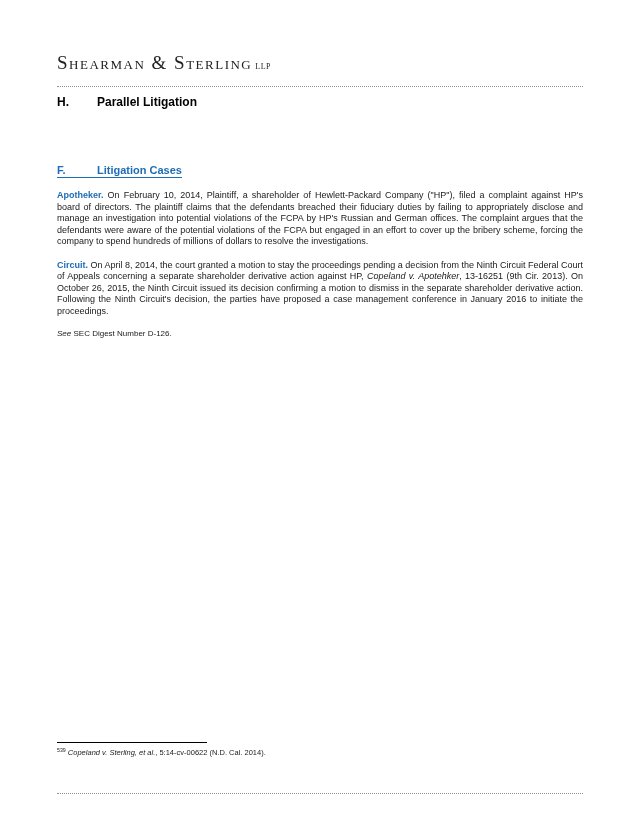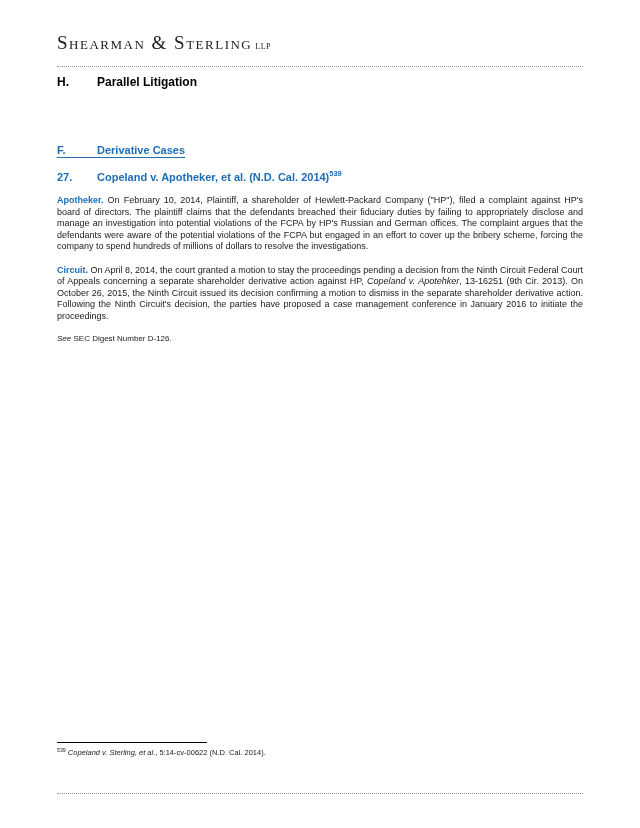--- a/index.html
+++ b/index.html
@@ -8,21 +8,21 @@
     --rule-gray:#8f8f8f;
   }
   *{margin:0;padding:0;box-sizing:border-box;}
   html,body{background:#fff;}
   body{
     width:640px;height:828px;overflow:hidden;
     font-family:"Liberation Sans",sans-serif;color:var(--ink);
   }
   .page{
     position:relative;width:640px;height:828px;background:#fff;
-    padding:32px 57px 0 57px;
+    padding:52px 57px 0 57px;
   }
   
   .logo{white-space:nowrap;}
   .logo-name{
     font-family:"Liberation Serif",serif;
     font-variant:small-caps;
     font-size:19px;letter-spacing:1.5px;color:#222;
   }
   .logo-suffix{
     font-family:"Liberation Serif",serif;
@@ -69,28 +69,24 @@
   </div>
 
   <div class="h-heading">
     <span class="h-num">H.</span>
     <span>Parallel Litigation</span>
   </div>
 
   <div class="f-heading-wrap">
     <div class="f-heading">
       <span class="h-num">F.</span>
-      <span>Derivative Cases</span>
+      <span>Litigation Cases</span>
     </div>
   </div>
 
-  <div class="case-heading">
-    <span class="h-num">27.</span>
-    <span><span>Copeland v. Apotheker, et al. (N.D. Cal. 2014)</span><sup>539</sup></span>
-  </div>
 
   <p class="body-para">
     <span class="lead accent">Apotheker.</span>
     <span>On February 10, 2014, Plaintiff, a shareholder of Hewlett-Packard Company ("HP"), filed a complaint against HP's board of directors. The plaintiff claims that the defendants breached their fiduciary duties by failing to appropriately disclose and manage an investigation into potential violations of the FCPA by HP's Russian and German offices. The complaint argues that the defendants were aware of the potential violations of the FCPA but engaged in an effort to cover up the bribery scheme, forcing the company to spend hundreds of millions of dollars to resolve the investigations.</span>
   </p>
 
   <p class="body-para">
     <span class="lead accent">Circuit.</span>
     <span>On April 8, 2014, the court granted a motion to stay the proceedings pending a decision from the Ninth Circuit Federal Court of Appeals concerning a separate shareholder derivative action against HP,</span>
     <span class="italic">Copeland v. Apotehker</span><span>, 13-16251 (9th Cir. 2013). On October 26, 2015, the Ninth Circuit issued its decision confirming a motion to dismiss in the separate shareholder derivative action. Following the Ninth Circuit's decision, the parties have proposed a case management conference in January 2016 to initiate the proceedings.</span>

